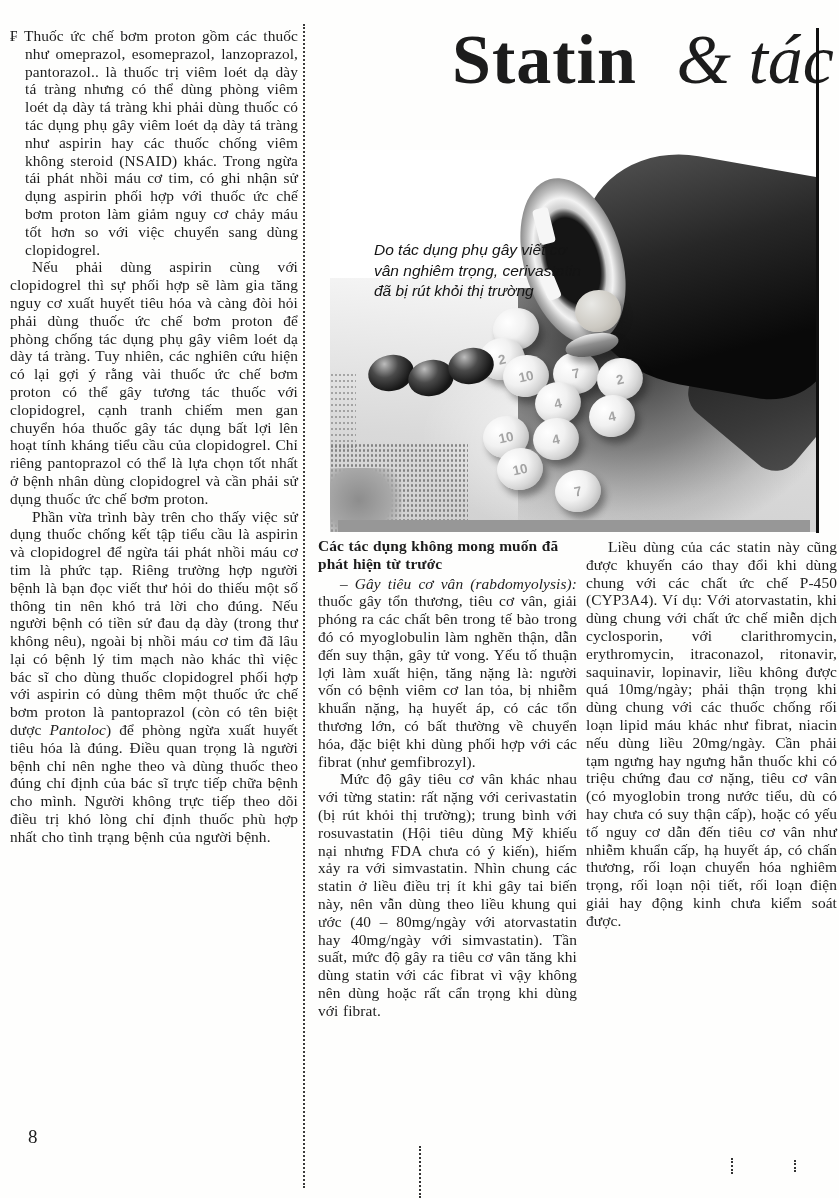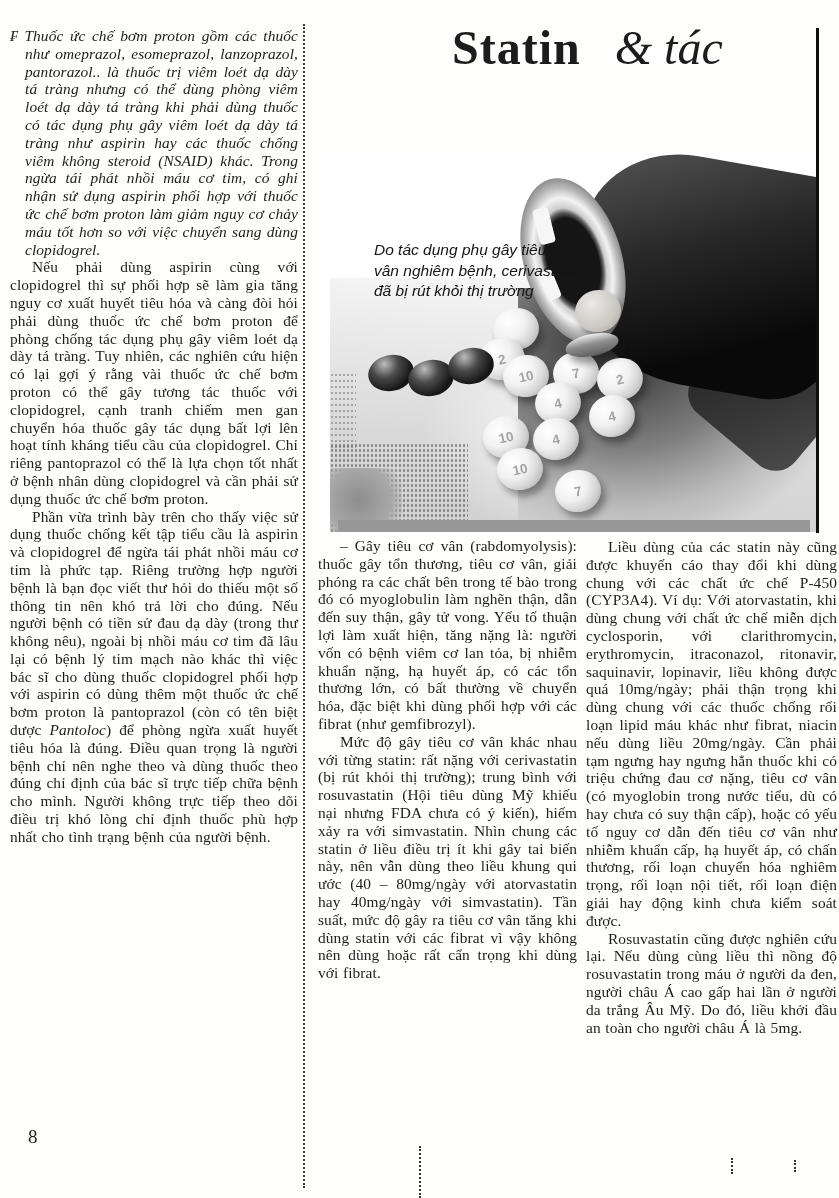--- a/index.html
+++ b/index.html
@@ -3,38 +3,38 @@
 <meta charset="utf-8">
 <style>
   html,body{margin:0;padding:0;background:#888;}
   .page{position:relative;width:839px;height:1198px;background:#fefefd;overflow:hidden;
         color:#1c1c1c;font-family:"Liberation Serif","DejaVu Serif",serif;}
   
   .col{position:absolute;text-align:justify;font-size:15.4px;line-height:17.8px;
        letter-spacing:.1px;word-spacing:.6px;}
   .col p{margin:0;}
   .indent{text-indent:22px;}
-  .hang{padding-left:15px;text-indent:-15px;font-style:italic;}
+  .hang{padding-left:15px;text-indent:-15px;}
   .col-left{left:10px;top:27px;width:288px;}
   .col-mid{left:318px;top:537px;width:259px;}
   .col-right{left:586px;top:538px;width:251px;}
   .mid-heading{font-weight:700;text-align:left;margin-bottom:2px !important;}
-  .lead-italic{margin-top:40px;}
+  .lead-italic{font-style:italic;margin-top:40px;}
   .byline{margin-top:4px !important;text-align:right;font-family:"Liberation Sans","DejaVu Sans",sans-serif;
           font-weight:700;font-size:14.5px;padding-right:14px;}
   .byline-arrow{font-weight:700;margin-right:4px;}
   
   .vdivider{position:absolute;left:303px;top:24px;height:1164px;border-left:2px dotted #3a3a3a;}
   .photo-edge-line{position:absolute;left:816px;top:28px;height:505px;border-left:3px solid #0f0f0f;}
   .dots-seg{position:absolute;border-left:2px dotted #333;}
   .dots-bc{left:419px;top:1146px;height:52px;}
   .dots-br1{left:731px;top:1158px;height:16px;}
   .dots-br2{left:794px;top:1160px;height:12px;}
   
-  .title{position:absolute;left:452px;top:20px;white-space:nowrap;font-size:48px;}
+  .title{position:absolute;left:452px;top:20px;white-space:nowrap;font-size:70px;}
   .title .t1{font-weight:700;letter-spacing:1px;}
   .title .t2{font-style:italic;margin-left:22px;}
   
   .photo{position:absolute;left:330px;top:150px;width:486px;height:382px;background:#fff;overflow:hidden;}
   .surface{position:absolute;left:0;top:128px;width:100%;height:254px;
            background:linear-gradient(185deg,#fbfbfb 0%,#ececec 28%,#d9d9d9 65%,#d0d0d0 100%);}
   .surface-glow{position:absolute;left:90px;top:180px;width:330px;height:190px;
            background:radial-gradient(ellipse at 50% 55%,rgba(255,255,255,.85) 0%,rgba(255,255,255,0) 70%);}
   .bshadow{position:absolute;left:188px;top:138px;width:315px;height:238px;
            background:radial-gradient(ellipse at 32% 22%,rgba(22,22,22,.92) 0%,rgba(55,55,55,.6) 42%,
@@ -126,36 +126,34 @@
         <div class="pill" style="left: 259px; top: 245px;">4</div>
         <div class="pill" style="left: 153px; top: 266px;">10</div>
         <div class="pill" style="left: 203px; top: 268px;">4</div>
         <div class="pill" style="left: 167px; top: 298px;">10</div>
         <div class="pill" style="left: 225px; top: 320px;">7</div>
         <div class="pill dark" style="left: 38px; top: 205px;"></div>
         <div class="pill dark" style="left: 78px; top: 210px;"></div>
         <div class="pill dark" style="left: 118px; top: 198px;"></div>
       </div>
     <div class="bottom-band"></div>
-    <div class="caption">Do tác dụng phụ gây tiêu cơ vân nghiêm bệnh, cerivastatin đã bị rút khỏi thị trường</div>
+    <div class="caption">Do tác dụng phụ gây viết cơ vân nghiêm trọng, cerivastatin đã bị rút khỏi thị trường</div>
   </div>
 
   <div class="col col-mid">
+    <p class="mid-heading">Các tác dụng không mong muốn đã phát hiện từ trước</p>
     <p class="indent">
       <span class="lead-italic">– Gây tiêu cơ vân (rabdomyolysis):</span><span> thuốc gây tổn thương, tiêu cơ vân, giải phóng ra các chất bên trong tế bào trong đó có myoglobulin làm nghẽn thận, dẫn đến suy thận, gây tử vong. Yếu tố thuận lợi làm xuất hiện, tăng nặng là: người vốn có bệnh viêm cơ lan tỏa, bị nhiễm khuẩn nặng, hạ huyết áp, có các tổn thương lớn, có bất thường về chuyển hóa, đặc biệt khi dùng phối hợp với các fibrat (như gemfibrozyl).</span>
     </p>
     <p class="indent">
       <span>Mức độ gây tiêu cơ vân khác nhau với từng statin: rất nặng với cerivastatin (bị rút khỏi thị trường); trung bình với rosuvastatin (Hội tiêu dùng Mỹ khiếu nại nhưng FDA chưa có ý kiến), hiếm xảy ra với simvastatin. Nhìn chung các statin ở liều điều trị ít khi gây tai biến này, nên vẫn dùng theo liều khung qui ước (40 – 80mg/ngày với atorvastatin hay 40mg/ngày với simvastatin). Tần suất, mức độ gây ra tiêu cơ vân tăng khi dùng statin với các fibrat vì vậy không nên dùng hoặc rất cẩn trọng khi dùng với fibrat.</span>
     </p>
   </div>
 
   <div class="col col-right">
     <p class="indent">
       <span>Liều dùng của các statin này cũng được khuyến cáo thay đổi khi dùng chung với các chất ức chế P-450 (CYP3A4). Ví dụ: Với atorvastatin, khi dùng chung với chất ức chế miễn dịch cyclosporin, với clarithromycin, erythromycin, itraconazol, ritonavir, saquinavir, lopinavir, liều không được quá 10mg/ngày; phải thận trọng khi dùng chung với các thuốc chống rối loạn lipid máu khác như fibrat, niacin nếu dùng liều 20mg/ngày. Cần phải tạm ngưng hay ngưng hẳn thuốc khi có triệu chứng đau cơ nặng, tiêu cơ vân (có myoglobin trong nước tiểu, dù có hay chưa có suy thận cấp), hoặc có yếu tố nguy cơ dẫn đến tiêu cơ vân như nhiễm khuẩn cấp, hạ huyết áp, có chấn thương, rối loạn chuyển hóa nghiêm trọng, rối loạn nội tiết, rối loạn điện giải hay động kinh chưa kiểm soát được.</span>
     </p>
-    <p class="indent">
-      <span>Rosuvastatin cũng được nghiên cứu lại. Nếu dùng cùng liều thì nồng độ rosuvastatin trong máu ở người da đen, người châu Á cao gấp hai lần ở người da trắng Âu Mỹ. Do đó, liều khởi đầu an toàn cho người châu Á là 5mg.</span>
-    </p>
   </div>
 
   <div class="page-number">8</div>
 
 </div>
 
 </body></html>

